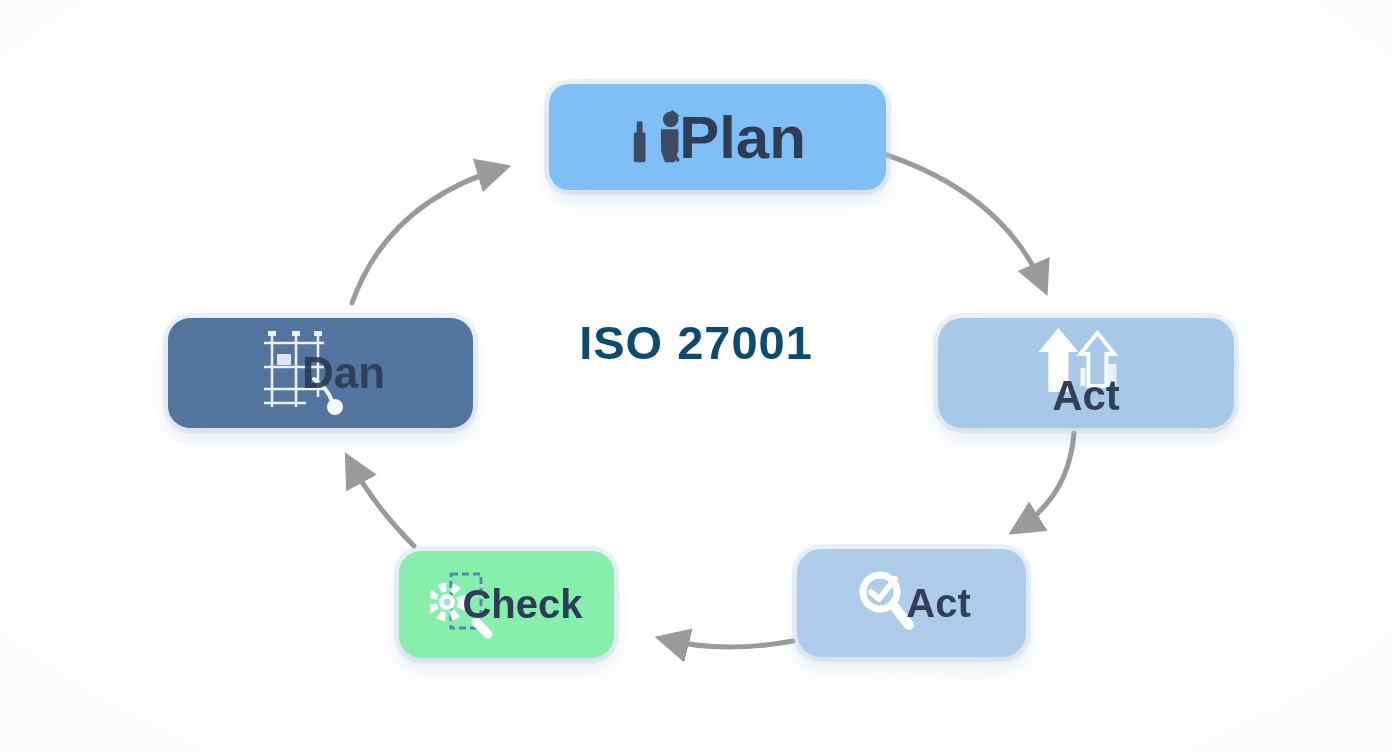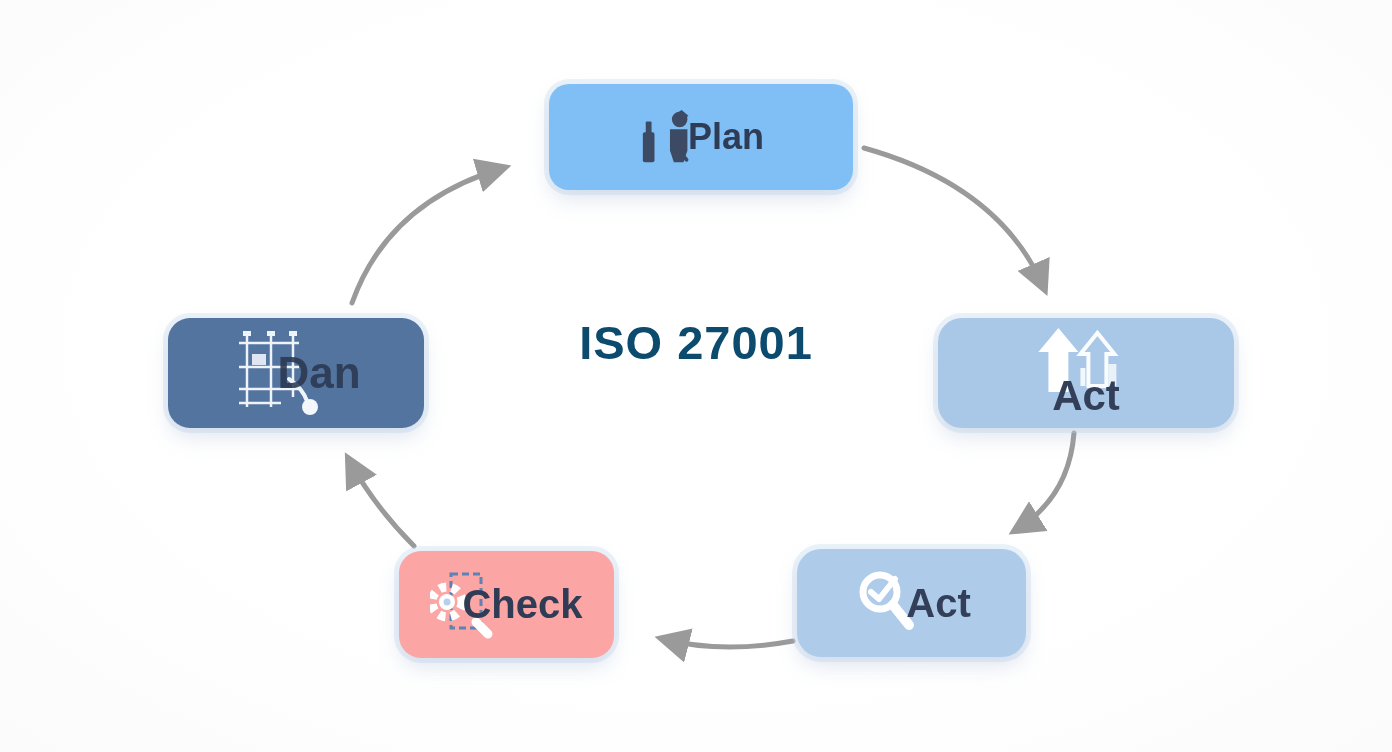--- a/index.html
+++ b/index.html
@@ -24,34 +24,34 @@
 
   
   .node{
     position:absolute;display:flex;align-items:center;justify-content:center;
     font-weight:700;
     box-shadow:0 10px 20px rgba(150,172,202,.28), 0 0 0 5px rgba(198,218,240,.35);
   }
   .node .label{position:relative;z-index:2;}
   .node .icon{position:relative;z-index:1;flex:0 0 auto;display:block;}
 
-  .node-plan{left:549px;top:84px;width:304px;height:106px;border-radius:20px;font-size:36px;}
+  .node-plan{left:549px;top:84px;width:337px;height:106px;border-radius:20px;font-size:60px;}
   .node-plan .label{margin-left:-12px;}
 
   .node-act-right{left:938px;top:318px;width:296px;height:110px;border-radius:24px;font-size:42px;}
   .node-act-right .icon{position:absolute;left:50%;top:6px;transform:translateX(-60%);}
   .node-act-right .label{position:absolute;left:50%;bottom:8px;transform:translateX(-50%);}
 
   .node-act-bottom{left:797px;top:549px;width:229px;height:108px;border-radius:24px;font-size:40px;}
   .node-act-bottom .label{margin-left:-20px;}
 
   .node-check{left:399px;top:551px;width:215px;height:107px;border-radius:22px;font-size:40px;}
   .node-check .label{margin-left:-40px;}
 
-  .node-do{left:168px;top:318px;width:256px;height:110px;border-radius:22px;font-size:44px;}
+  .node-do{left:168px;top:318px;width:305px;height:110px;border-radius:22px;font-size:44px;}
   .node-do .label{margin-left:-48px;opacity:.88;}
 </style>
 </head>
 <body>
 
 <div class="canvas">
 
   <svg class="arrows" viewBox="0 0 1392 752" aria-hidden="true">
     <defs>
       <marker id="ah" viewBox="0 0 10 10" refX="7.5" refY="5" markerWidth="7" markerHeight="7" orient="auto-start-reverse">
@@ -95,21 +95,21 @@
 
   <div class="node node-act-bottom" style="background-color: rgb(174, 203, 234);">
     <svg class="icon" width="74" height="74" viewBox="0 0 74 74">
       <circle cx="28" cy="26" r="17" fill="none" stroke="#ffffff" stroke-width="7"></circle>
       <line x1="41" y1="39" x2="57" y2="59" stroke="#ffffff" stroke-width="10" stroke-linecap="round"></line>
       <polyline points="19,26 27,33 43,13" fill="none" stroke="#ffffff" stroke-width="6" stroke-linecap="round" stroke-linejoin="round"></polyline>
     </svg>
     <span class="label" style="color: rgb(51, 63, 88);">Act</span>
   </div>
 
-  <div class="node node-check" style="background-color: #fca5a5;">
+  <div class="node node-check" style="background-color: #86efac;">
     <svg class="icon" width="72" height="78" viewBox="0 0 72 78">
       <rect x="21" y="8" width="30" height="54" fill="none" stroke="#5d82b4" stroke-width="3" stroke-dasharray="7 4"></rect>
       <circle cx="17" cy="36" r="15" fill="none" stroke="#ffffff" stroke-width="9" stroke-dasharray="7 5.5"></circle>
       <circle cx="17" cy="36" r="8" fill="#ffffff"></circle>
       <circle cx="17" cy="36" r="3.5" fill="#b5d0ec"></circle>
       <line x1="46" y1="56" x2="58" y2="68" stroke="#ffffff" stroke-width="9" stroke-linecap="round"></line>
     </svg>
     <span class="label" style="color: rgb(47, 60, 85);">Check</span>
   </div>
 

